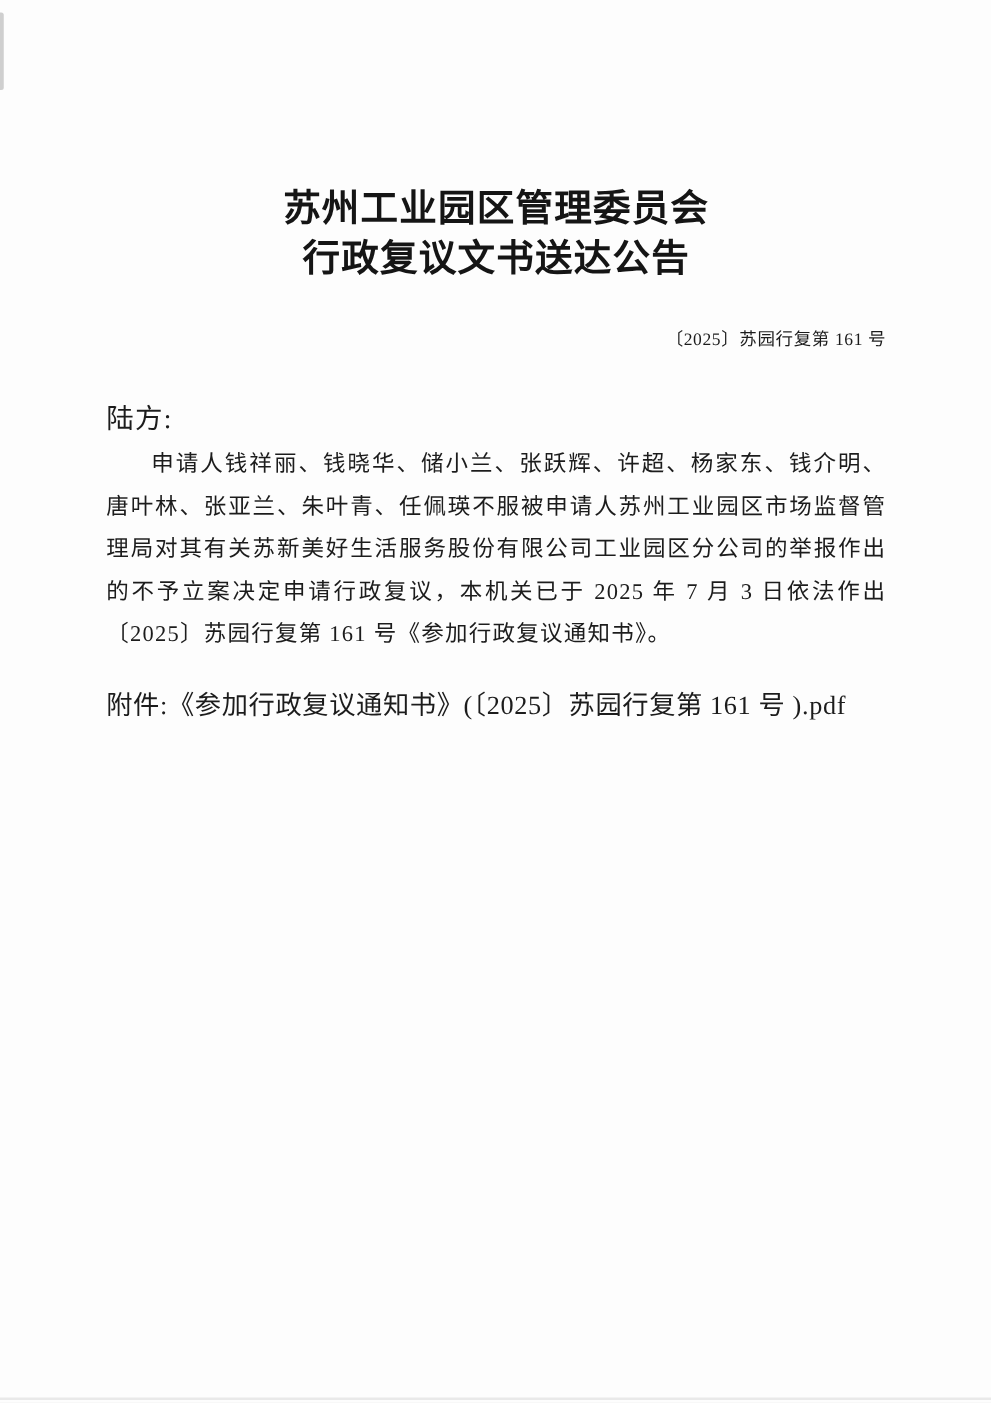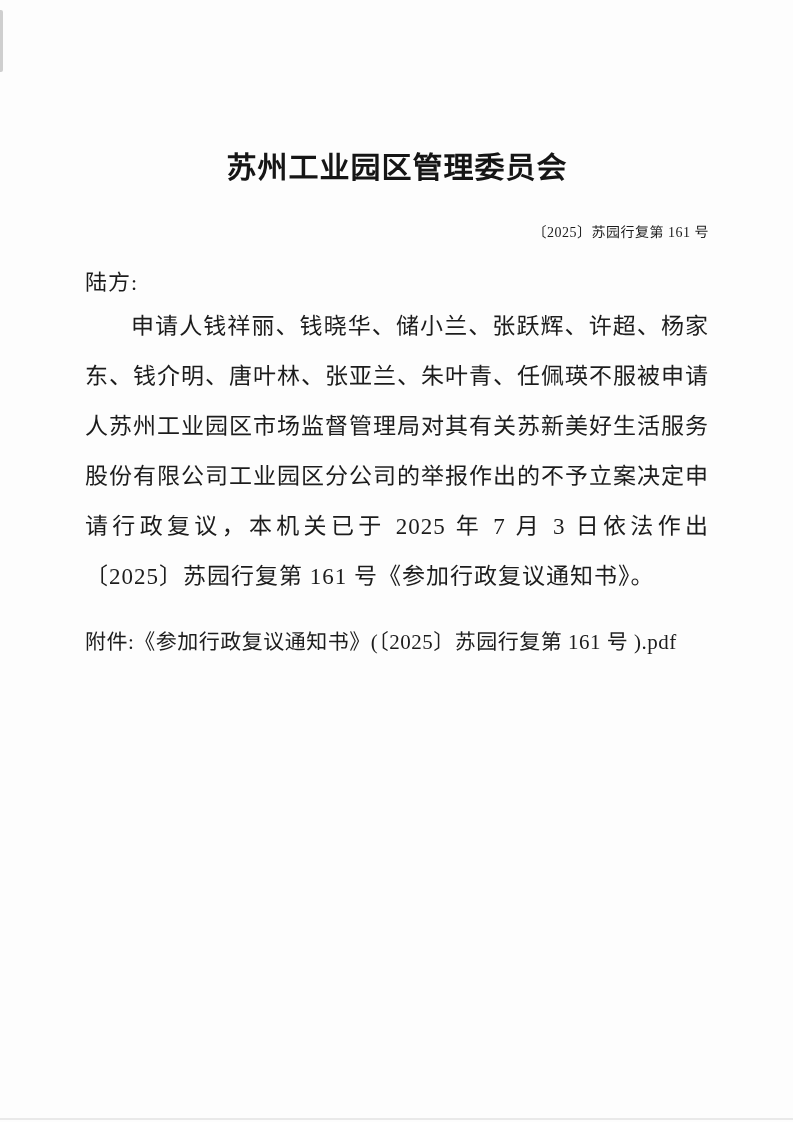--- a/index.html
+++ b/index.html
@@ -34,29 +34,29 @@
 
   .doc-number {
     margin-top: 30px;
     text-align: right;
     font-size: 14px;
     line-height: 30px;
     letter-spacing: 0.5px;
   }
 
   .addressee {
-    margin-top: 16px;
+    margin-top: 28px;
     font-size: 22px;
     line-height: 38px;
     letter-spacing: 1px;
   }
 
   .body-paragraph {
-    font-size: 23px;
-    line-height: 50px;
+    font-size: 18px;
+    line-height: 34px;
     text-align: justify;
     text-justify: inter-ideograph;
     text-indent: 2em;
     letter-spacing: 1px;
   }
 
   .attachment-line {
     margin-top: 24px;
     font-size: 21px;
     line-height: 32px;
@@ -87,20 +87,21 @@
 <body>
 
 <div class="paper">
 
   <div class="scan-speck-left"></div>
 
   <div class="content">
 
     <div class="doc-title">
       <div>苏州工业园区管理委员会</div>
+      <div>行政复议文书送达公告</div>
     </div>
 
     <div class="doc-number">〔2025〕苏园行复第 161 号</div>
 
     <div class="addressee">陆方:</div>
 
     <p class="body-paragraph">申请人钱祥丽、钱晓华、储小兰、张跃辉、许超、杨家东、钱介明、唐叶林、张亚兰、朱叶青、任佩瑛不服被申请人苏州工业园区市场监督管理局对其有关苏新美好生活服务股份有限公司工业园区分公司的举报作出的不予立案决定申请行政复议，本机关已于 2025 年 7 月 3 日依法作出〔2025〕苏园行复第 161 号《参加行政复议通知书》。</p>
 
 
     <div class="attachment-line">附件:《参加行政复议通知书》(〔2025〕苏园行复第 161 号 ).pdf</div>

